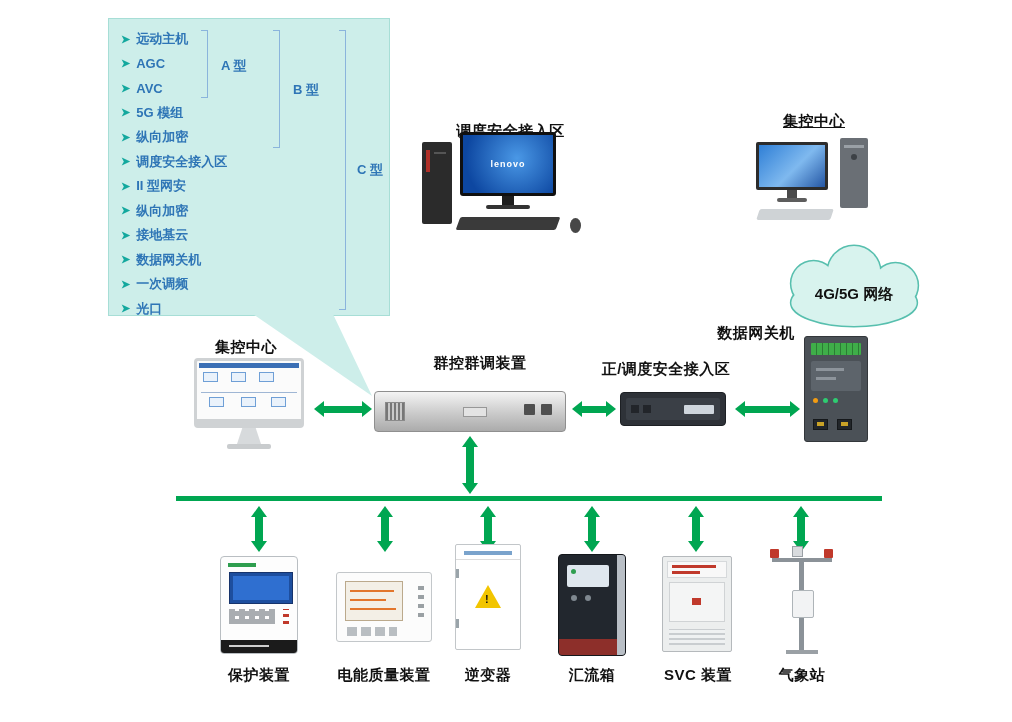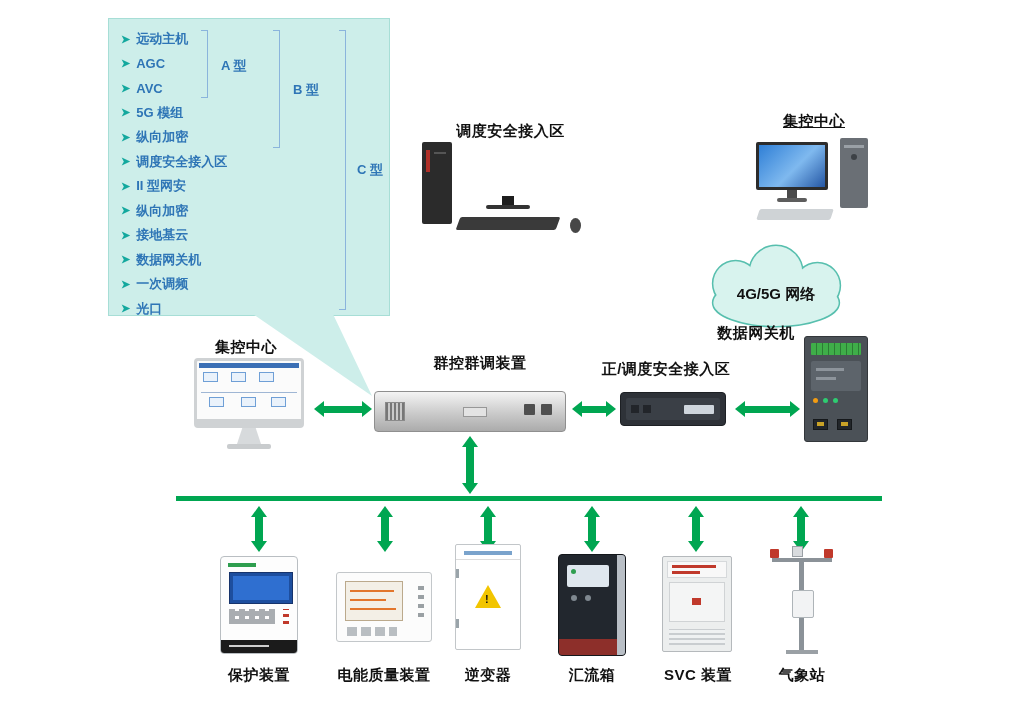--- a/index.html
+++ b/index.html
@@ -225,20 +225,25 @@
   <svg class="callout-tail" viewBox="0 0 290 92">
     <polygon points="150,4 232,4 272,88" fill="#cdeeea"></polygon>
   </svg>
 
   <div class="lbl" style="left:428px;top:106px;width:165px;margin-top:16px;">调度安全接入区</div>
   <div class="pc" style="left:420px;top:130px;width:170px;height:106px;">
     <div class="tower1">
         <i></i>
         <u></u>
       </div>
+    <div class="mon1">
+      <div class="scr">
+          <span>lenovo</span>
+        </div>
+    </div>
     <div class="stand1"></div>
     <div class="base1"></div>
     <div class="kbd1"></div>
     <div class="mouse1"></div>
   </div>
 
   <div class="lbl" style="left:758px;top:112px;width:112px;text-decoration:underline;">集控中心</div>
   <div class="pc pc2" style="left:756px;top:138px;width:120px;height:92px;">
     <div class="mon2">
         <div class="scr"></div>
@@ -246,21 +251,21 @@
     <div class="stand2"></div>
     <div class="base2"></div>
     <div class="tower2">
         <i></i>
         <u></u>
       </div>
     <div class="kbd2"></div>
   </div>
 
 
-  <div class="cloud" style="left:688px;top:238px;width:176px;height:96px;">
+  <div class="cloud" style="left:766px;top:238px;width:176px;height:96px;">
     <svg viewBox="0 0 170 95">
       <g fill="#d8f3ee" stroke="#57bfae" stroke-width="3">
         <ellipse cx="85" cy="64" rx="62" ry="23"></ellipse>
         <circle cx="45" cy="45" r="22"></circle>
         <circle cx="85" cy="34" r="26"></circle>
         <circle cx="126" cy="47" r="22"></circle>
       </g>
       <g fill="#d8f3ee" stroke="none">
         <ellipse cx="85" cy="64" rx="62" ry="23"></ellipse>
         <circle cx="45" cy="45" r="22"></circle>

